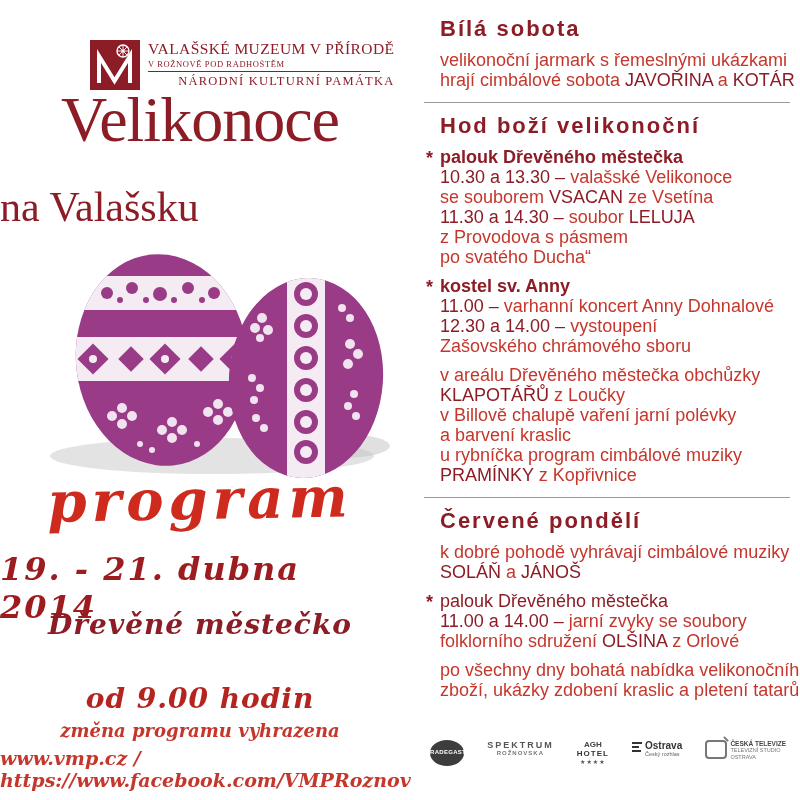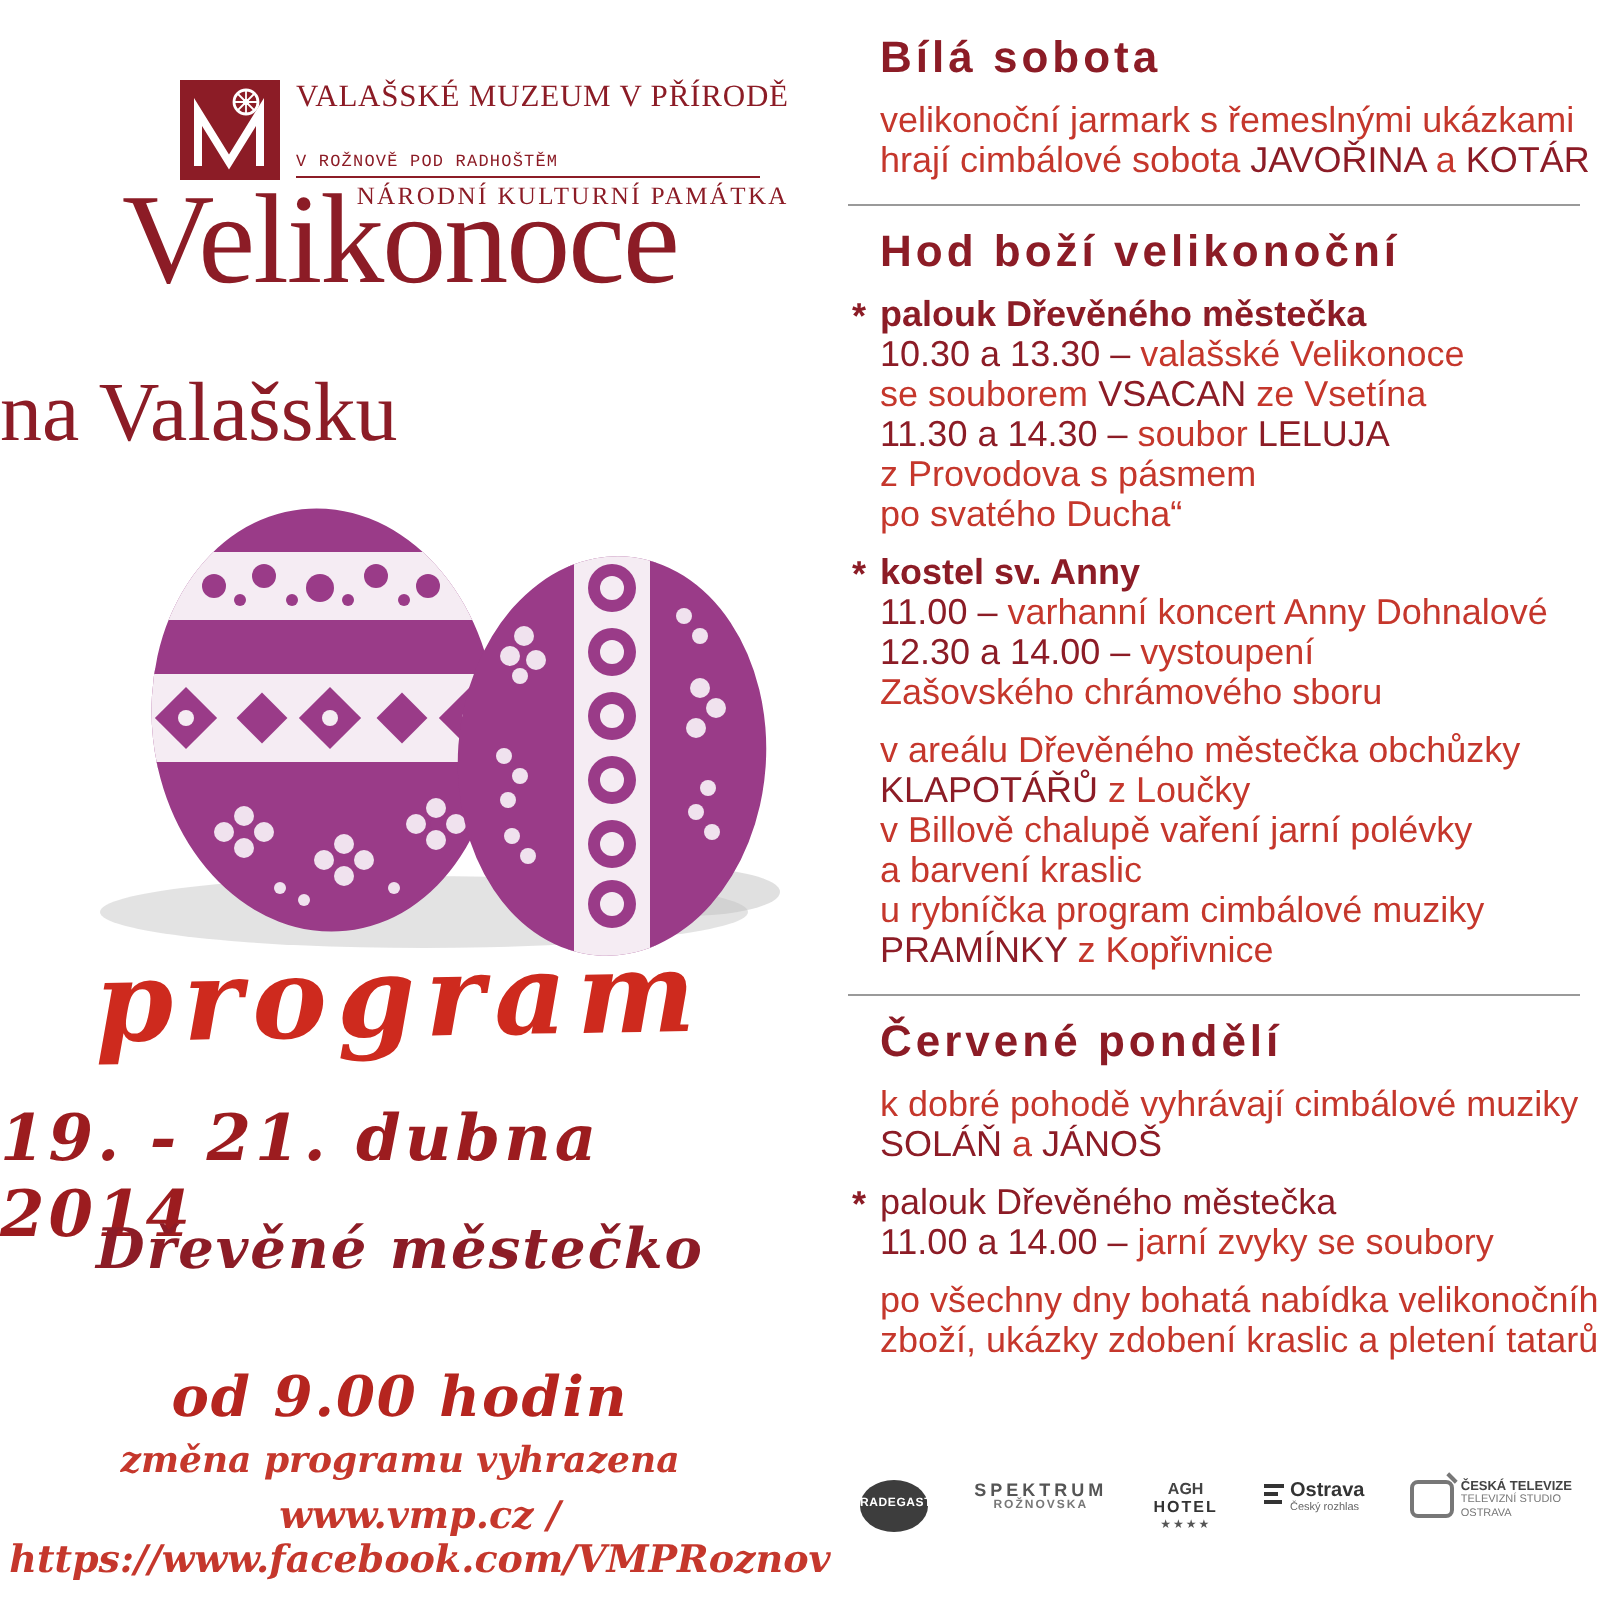--- a/index.html
+++ b/index.html
@@ -5,41 +5,41 @@
   html,body{margin:0;padding:0;background:#fff;}
   body{width:800px;height:800px;position:relative;overflow:hidden;
        font-family:"Liberation Sans", sans-serif;}
   .abs{position:absolute;}
 
   
   #museum{left:90px;top:40px;display:flex;align-items:flex-start;}
   #museum .mark{width:50px;height:50px;flex:0 0 auto;}
   #museum .mtxt{margin-left:8px;color:#8c1c26;}
   .m-line1{font-size:15.5px;letter-spacing:.4px;font-weight:bold;font-family:"Liberation Serif",serif;font-weight:normal;}
-  .m-line2{font-size:8.5px;letter-spacing:.6px;margin-top:18px;font-family:Liberation Mono, monospace;}
+  .m-line2{font-size:8.5px;letter-spacing:.6px;margin-top:1px;font-family:Liberation Serif, serif;}
   .m-rule{border-top:1.5px solid #8c1c26;margin:2px 0 2px;width:232px;}
   .m-line3{font-size:12.5px;letter-spacing:1.2px;font-family:"Liberation Serif",serif;text-align:right;}
 
   
   #title1{left:0;top:88px;width:400px;text-align:center;color:#8c1c26;
           font-family:"Liberation Serif",serif;font-size:64px;letter-spacing:-1px;line-height:1;}
   #title2{left:0;top:186px;width:400px;text-align:left;padding-right:58px;box-sizing:border-box;
           color:#8c1c26;font-family:"Liberation Serif",serif;font-size:42px;line-height:1;}
 
   
   #eggs{left:12px;top:248px;width:385px;height:238px;}
 
   
   .brush{font-family:"DejaVu Serif",serif;font-style:italic;font-weight:bold;}
   #program{left:0;top:466px;width:400px;text-align:center;font-size:56px;color:#ce2a1e;letter-spacing:5px;transform:rotate(-1deg);}
   #dateline{left:0;top:550px;width:400px;text-align:left;font-size:32px;color:#9c1c1f;letter-spacing:2px;}
   #venue{left:0;top:608px;width:400px;text-align:center;font-size:28px;color:#8c1c26;letter-spacing:1px;font-style:italic;}
   #time{left:0;top:664px;width:400px;text-align:center;font-size:28px;color:#b5251f;letter-spacing:1px;margin-top:18px;}
   #note{left:0;top:720px;width:400px;text-align:center;font-size:18px;color:#c5372c;}
-  #links{left:0;top:747px;width:420px;text-align:center;font-size:19px;color:#c5372c;}
+  #links{left:0;top:747px;width:420px;font-size:19px;color:#c5372c;}
 
   
   #rightcol{left:424px;top:12px;width:366px;}
   .section-heading{font-size:22px;font-weight:bold;color:#8c1c26;letter-spacing:2px;
                    padding-left:16px;margin:4px 0 8px;}
   .block{position:relative;padding-left:16px;margin-bottom:9px;font-size:18px;line-height:20px;}
   .asterisk{position:absolute;left:2px;top:1px;color:#8c1c26;font-weight:bold;font-size:18px;}
   .pline{white-space:nowrap;}
   .pline.ind{padding-left:6px;}
   .s-red{color:#c5372c;}
@@ -240,20 +240,21 @@
     <div class="divider"></div>
     <div class="section-heading">Červené pondělí</div>
     <div class="block">
       <div class="pline"><span class="s-red">k dobré pohodě vyhrávají cimbálové muziky</span></div>
       <div class="pline"><span class="s-dark">SOLÁŇ</span><span class="s-red"> a </span><span class="s-dark">JÁNOŠ</span></div>
     </div>
     <div class="block bulleted">
       <span class="asterisk">*</span>
       <div class="pline"><span class="s-dark">palouk Dřevěného městečka</span></div>
       <div class="pline"><span class="s-dark">11.00 a 14.00 – </span><span class="s-red">jarní zvyky se soubory</span></div>
+      <div class="pline"><span class="s-red">folklorního sdružení </span><span class="s-dark">OLŠINA</span><span class="s-red"> z Orlové</span></div>
     </div>
     <div class="block">
       <div class="pline"><span class="s-red">po všechny dny bohatá nabídka velikonočního</span></div>
       <div class="pline"><span class="s-red">zboží, ukázky zdobení kraslic a pletení tatarů</span></div>
     </div>
   </div>
 
 <div class="abs" id="sponsors">
   <div class="sponsor">
     <div class="radegast-badge">

